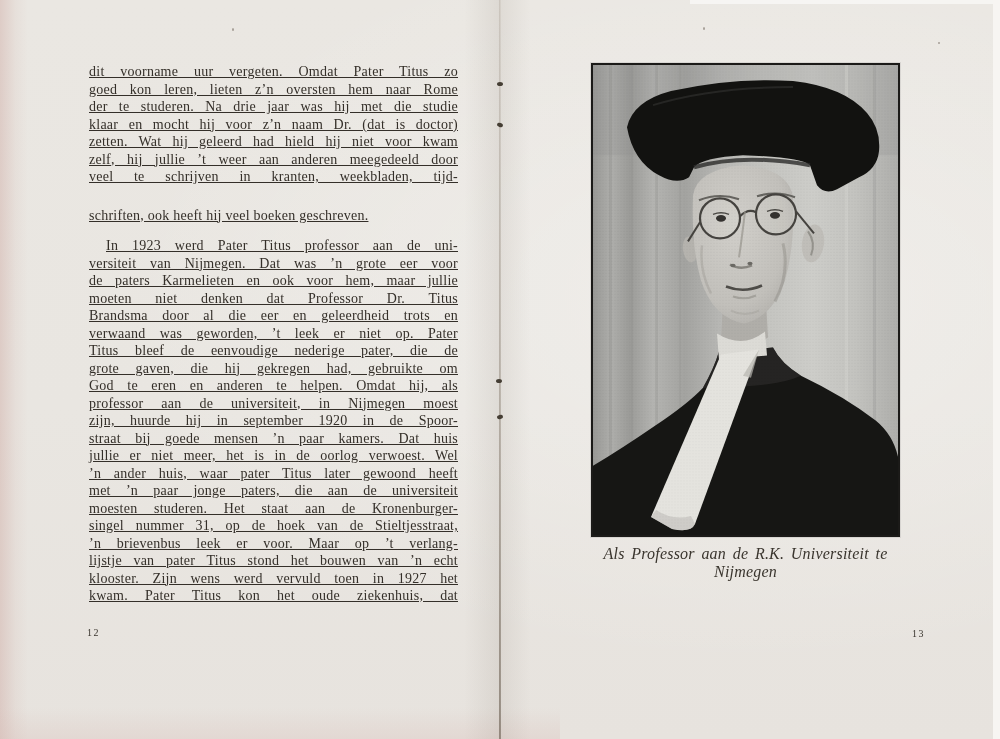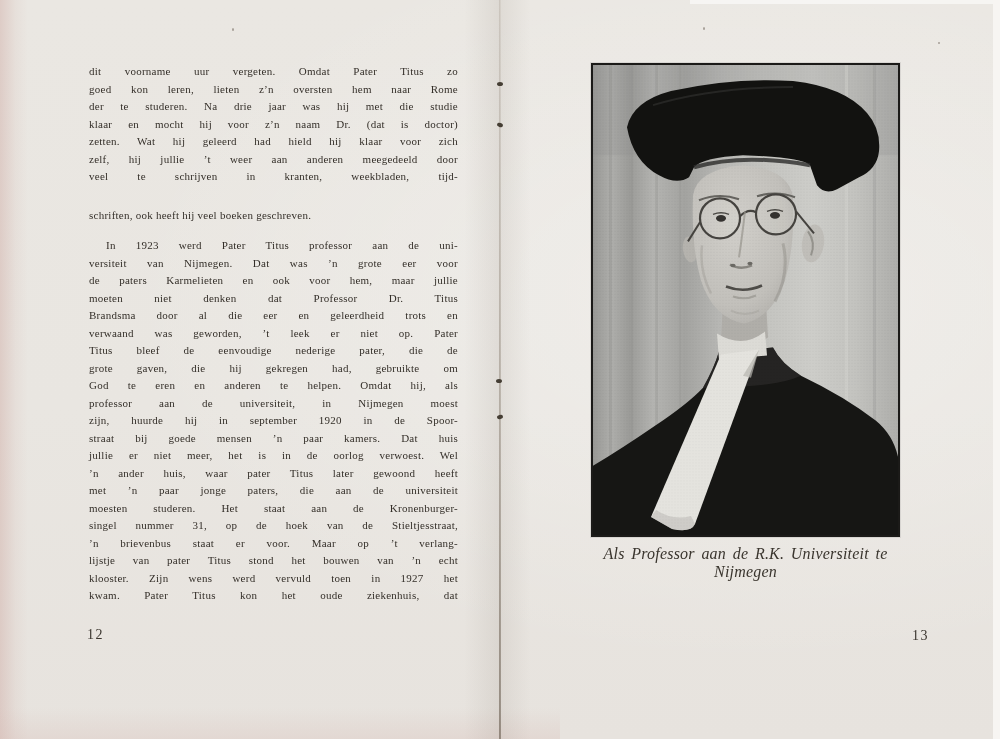--- a/index.html
+++ b/index.html
@@ -29,30 +29,31 @@
   .gutter-shade-right{position:absolute;left:501px;top:0;width:30px;height:739px;
     background:linear-gradient(90deg, rgba(120,108,96,0.10), rgba(120,108,96,0) 100%);}
   .stitch{position:absolute;width:6px;height:4px;border-radius:50%;background:#453e34;}
   .stitch.s1{left:497px;top:82px;}
   .stitch.s2{left:497px;top:123px;transform:rotate(20deg);}
   .stitch.s3{left:496px;top:379px;}
   .stitch.s4{left:497px;top:415px;transform:rotate(-15deg);}
   
   .text-block{
     position:absolute;left:89px;top:63px;width:369px;
-    color:#342f29;font-size:11px;line-height:17.5px;
+    color:#342f29;font-size:14px;line-height:17.5px;
     letter-spacing:0.25px;
+    text-decoration:underline;
   }
   .para{margin:0;}
   .para + .para{margin-top:13px;}
   .line{text-align:justify;text-align-last:justify;white-space:normal;}
   .line.no-justify{text-align-last:left;margin-top:21px;}
   .para.indent .line.first{text-indent:17px;}
   .folio{
-    position:absolute;color:#3a352e;font-size:14px;letter-spacing:1.5px;
+    position:absolute;color:#3a352e;font-size:10px;letter-spacing:1.5px;
   }
   .folio-left{left:87px;top:627px;}
   .folio-right{left:912px;top:628px;}
   
   .photo-frame{
     position:absolute;left:591px;top:63px;width:305px;height:470px;
     border:2px solid #1b1a18;background:#b4b4b1;
     box-shadow:0 0 0 1px rgba(0,0,0,0.08);
   }
   .photo-frame svg{display:block;width:100%;height:100%;}
@@ -87,21 +88,21 @@
   <div class="speck sp2"></div>
   <div class="speck sp3"></div>
 
   <div>
     <div class="text-block">
         <div class="para">
           <div class="line first">dit voorname uur vergeten. Omdat Pater Titus zo</div>
           <div class="line">goed kon leren, lieten z’n oversten hem naar Rome</div>
           <div class="line">der te studeren. Na drie jaar was hij met die studie</div>
           <div class="line">klaar en mocht hij voor z’n naam Dr. (dat is doctor)</div>
-          <div class="line">zetten. Wat hij geleerd had hield hij klaar voor zich</div>
+          <div class="line">zetten. Wat hij geleerd had hield hij niet voor kwam</div>
           <div class="line">zelf, hij jullie ’t weer aan anderen meegedeeld door</div>
           <div class="line">veel te schrijven in kranten, weekbladen, tijd-</div>
           <div class="line no-justify">schriften, ook heeft hij veel boeken geschreven.</div>
         </div>
         <div class="para indent">
           <div class="line first">In 1923 werd Pater Titus professor aan de uni-</div>
           <div class="line">versiteit van Nijmegen. Dat was ’n grote eer voor</div>
           <div class="line">de paters Karmelieten en ook voor hem, maar jullie</div>
           <div class="line">moeten niet denken dat Professor Dr. Titus</div>
           <div class="line">Brandsma door al die eer en geleerdheid trots en</div>
@@ -110,21 +111,21 @@
           <div class="line">grote gaven, die hij gekregen had, gebruikte om</div>
           <div class="line">God te eren en anderen te helpen. Omdat hij, als</div>
           <div class="line">professor aan de universiteit, in Nijmegen moest</div>
           <div class="line">zijn, huurde hij in september 1920 in de Spoor-</div>
           <div class="line">straat bij goede mensen ’n paar kamers. Dat huis</div>
           <div class="line">jullie er niet meer, het is in de oorlog verwoest. Wel</div>
           <div class="line">’n ander huis, waar pater Titus later gewoond heeft</div>
           <div class="line">met ’n paar jonge paters, die aan de universiteit</div>
           <div class="line">moesten studeren. Het staat aan de Kronenburger-</div>
           <div class="line">singel nummer 31, op de hoek van de Stieltjesstraat,</div>
-          <div class="line">’n brievenbus staat er voor. Maar op ’t verlang-</div>
+          <div class="line">’n brievenbus leek er voor. Maar op ’t verlang-</div>
           <div class="line">lijstje van pater Titus stond het bouwen van ’n echt</div>
           <div class="line">klooster. Zijn wens werd vervuld toen in 1927 het</div>
           <div class="line">kwam. Pater Titus kon het oude ziekenhuis, dat</div>
         </div>
       </div>
     <div class="folio folio-left">12</div>
   </div>
 
   <div>
     <div class="photo-frame">

